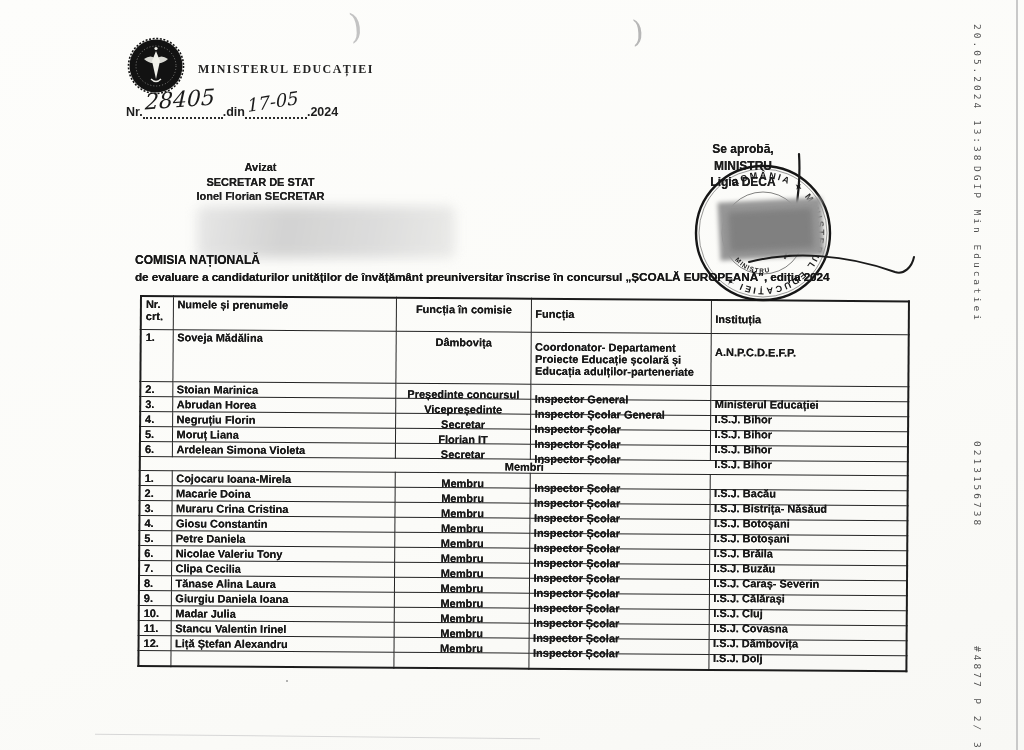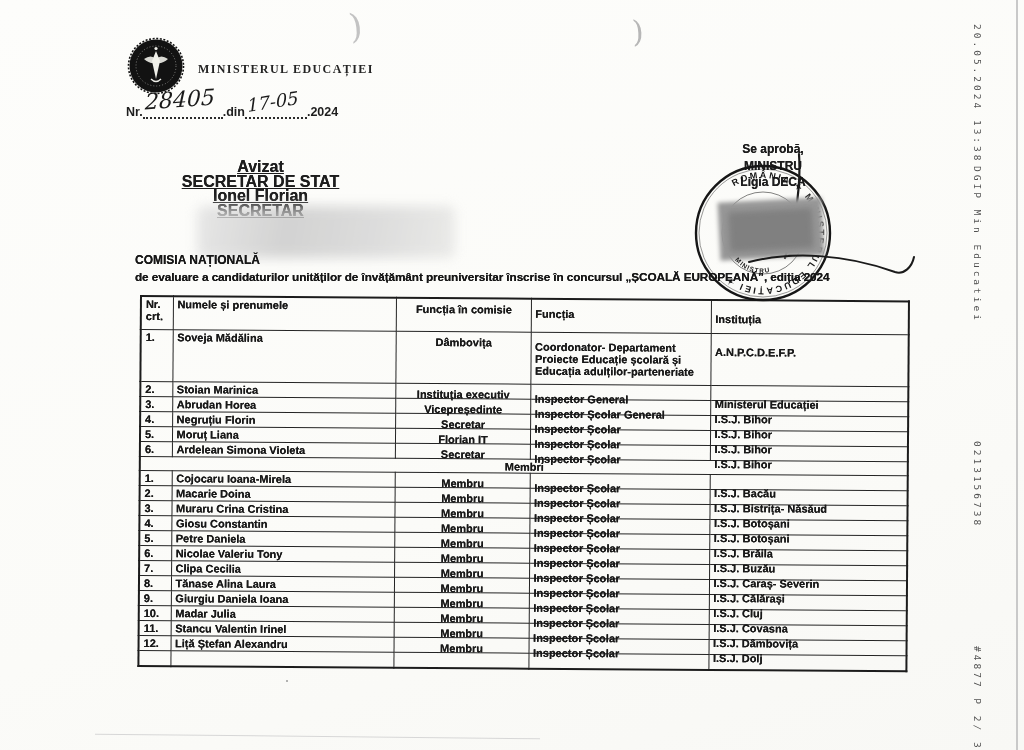--- a/index.html
+++ b/index.html
@@ -37,27 +37,27 @@
   .dots{display:inline-block;border-bottom:2.2px dotted #2b2b2b;height:14px;position:relative;}
   .d1{width:80px;} .d2{width:62px;}
   .hand{
     position:absolute;font-family:"DejaVu Serif",serif;font-style:italic;font-weight:400;
     color:#1a1a1a;white-space:nowrap;
   }
   .h1{left:2px;top:-16px;font-size:22px;transform:rotate(-4deg) skewX(-6deg);}
   .h2{left:2px;top:-12px;font-size:18px;transform:rotate(-9deg) skewX(-6deg);}
   
   .avizat{position:absolute;left:168px;top:160px;width:185px;text-align:center;
-    font-weight:700;font-size:16px;line-height:14.5px;text-shadow:0 0 .3px #1b1b1b;text-decoration:underline;}
+    font-weight:700;font-size:11px;line-height:14.5px;text-shadow:0 0 .3px #1b1b1b;}
   .sig-blur{
     position:absolute;left:197px;top:206px;width:258px;height:52px;border-radius:6px;
     background:linear-gradient(100deg,#e2e2e2,#c9c9c9 35%,#d6d6d6 70%,#e6e6e4);
     filter:blur(6px);opacity:.8;
   }
-  .aproba{position:absolute;left:708px;top:141px;width:130px;text-align:center;
+  .aproba{position:absolute;left:678px;top:141px;width:130px;text-align:center;
     font-weight:700;font-size:12px;line-height:16.5px;text-shadow:0 0 .3px #1b1b1b;}
   .stamp{position:absolute;left:683px;top:150px;z-index:5;}
   
   .doc-title{position:absolute;left:135px;top:253px;width:775px;text-align:left;
     font-weight:700;color:#171717;text-shadow:0 0 .35px #171717;}
   .doc-title .t1{font-size:12px;}
   .doc-title .t2{font-size:11.8px;margin-top:3px;letter-spacing:-.1px;}
   
   table.commission{
     position:absolute;left:140px;top:295px;width:768px;border-collapse:collapse;table-layout:fixed;
@@ -195,21 +195,21 @@
           </td>
         </tr>
         <tr class="h-sm">
           <td>
             <span class="ct ">2.</span>
           </td>
           <td>
             <span class="ct ">Stoian Marinica</span>
           </td>
           <td>
-            <span class="ct off3">Instituția executiv</span>
+            <span class="ct off3">Președinte concursul</span>
           </td>
           <td>
             <span class="ct off4">Inspector General</span>
           </td>
           <td>
             <span class="ct off5">Ministerul Educației</span>
           </td>
         </tr>
         <tr class="h-sm">
           <td>

